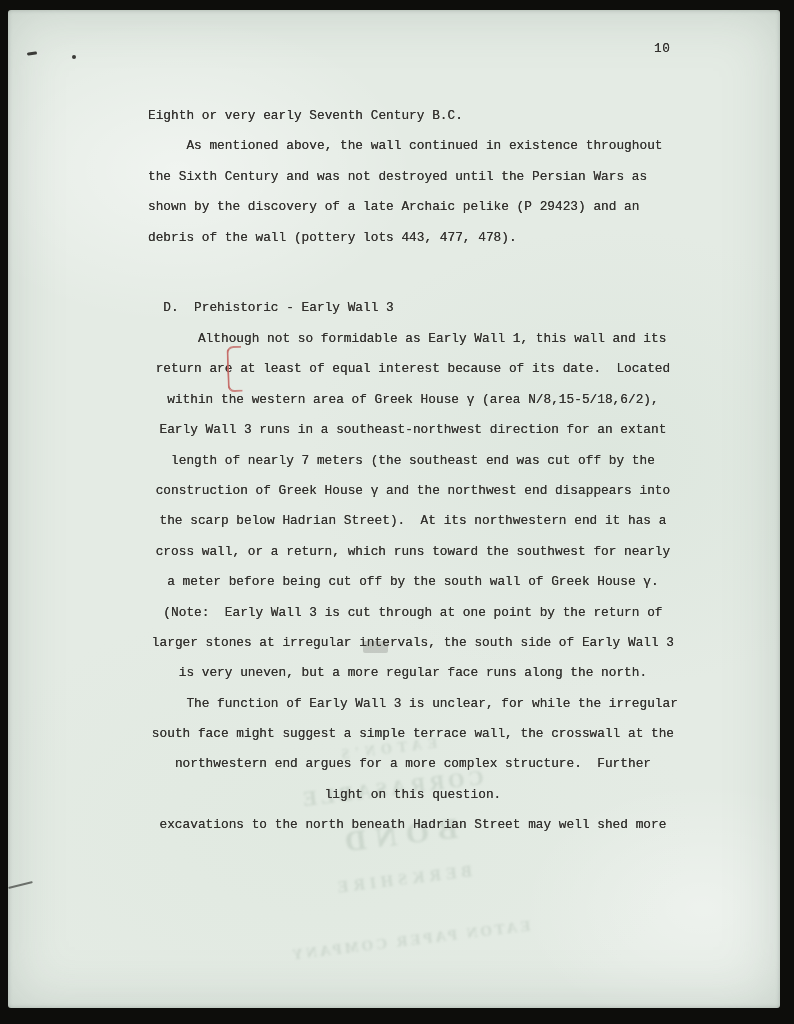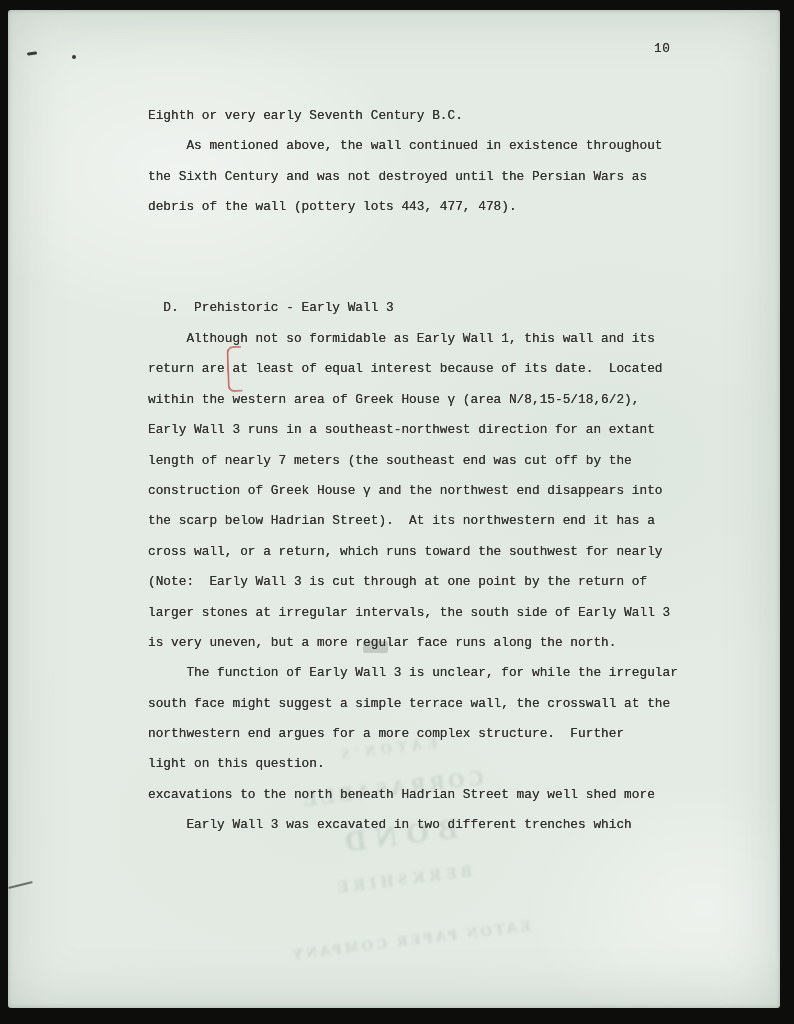--- a/index.html
+++ b/index.html
@@ -36,21 +36,21 @@
     font-size:12.8px;
     text-shadow:0 0 0.45px rgba(45,43,40,0.85);
   }
   .lines .line{
     white-space:pre;
     height:30.4px;
     line-height:30.4px;
   }
   .intro{top:91px;}
   .heading{top:283px;text-align:right;}
-  .body{top:314px;}
+  .body{top:314px;text-align:center;}
   
   .red-bracket{
     position:absolute;
     left:219px;top:336px;
     width:13px;height:42px;
     border-left:2px solid rgba(194,98,94,0.9);
     border-top:2px solid rgba(194,98,94,0.75);
     border-bottom:2px solid rgba(194,98,94,0.75);
     border-radius:7px 0 0 7px;
     transform:rotate(-2deg);
@@ -112,44 +112,45 @@
     <div class="page-number">10</div>
 
     <div class="mark dash"></div>
     <div class="mark dot"></div>
     <div class="pencil-line"></div>
 
     <div class="lines intro">
         <div class="line">Eighth or very early Seventh Century B.C.</div>
         <div class="line">     As mentioned above, the wall continued in existence throughout</div>
         <div class="line">the Sixth Century and was not destroyed until the Persian Wars as</div>
+        <div class="line">shown by the discovery of a late Archaic pelike (P 29423) and an</div>
         <div class="line">debris of the wall (pottery lots 443, 477, 478).</div>
       </div>
 
     <div class="lines heading">
       <div class="line">  D.  Prehistoric - Early Wall 3</div>
     </div>
 
     <div class="lines body">
         <div class="line">     Although not so formidable as Early Wall 1, this wall and its</div>
         <div class="line">return are at least of equal interest because of its date.  Located</div>
         <div class="line">within the western area of Greek House γ (area N/8,15-5/18,6/2),</div>
         <div class="line">Early Wall 3 runs in a southeast-northwest direction for an extant</div>
         <div class="line">length of nearly 7 meters (the southeast end was cut off by the</div>
         <div class="line">construction of Greek House γ and the northwest end disappears into</div>
         <div class="line">the scarp below Hadrian Street).  At its northwestern end it has a</div>
         <div class="line">cross wall, or a return, which runs toward the southwest for nearly</div>
+        <div class="line">a meter before being cut off by the south wall of Greek House γ.</div>
         <div class="line">(Note:  Early Wall 3 is cut through at one point by the return of</div>
         <div class="line">larger stones at irregular intervals, the south side of Early Wall 3</div>
         <div class="line">is very uneven, but a more regular face runs along the north.</div>
         <div class="line">     The function of Early Wall 3 is unclear, for while the irregular</div>
         <div class="line">south face might suggest a simple terrace wall, the crosswall at the</div>
         <div class="line">northwestern end argues for a more complex structure.  Further</div>
         <div class="line">light on this question.</div>
         <div class="line">excavations to the north beneath Hadrian Street may well shed more</div>
-        <div class="line">     Early Wall 3 was excavated in two different trenches which</div>
       </div>
 
     <div class="red-bracket"></div>
     <div class="overstrike"></div>
 
   </div>
 </div>
 
 </body></html>

